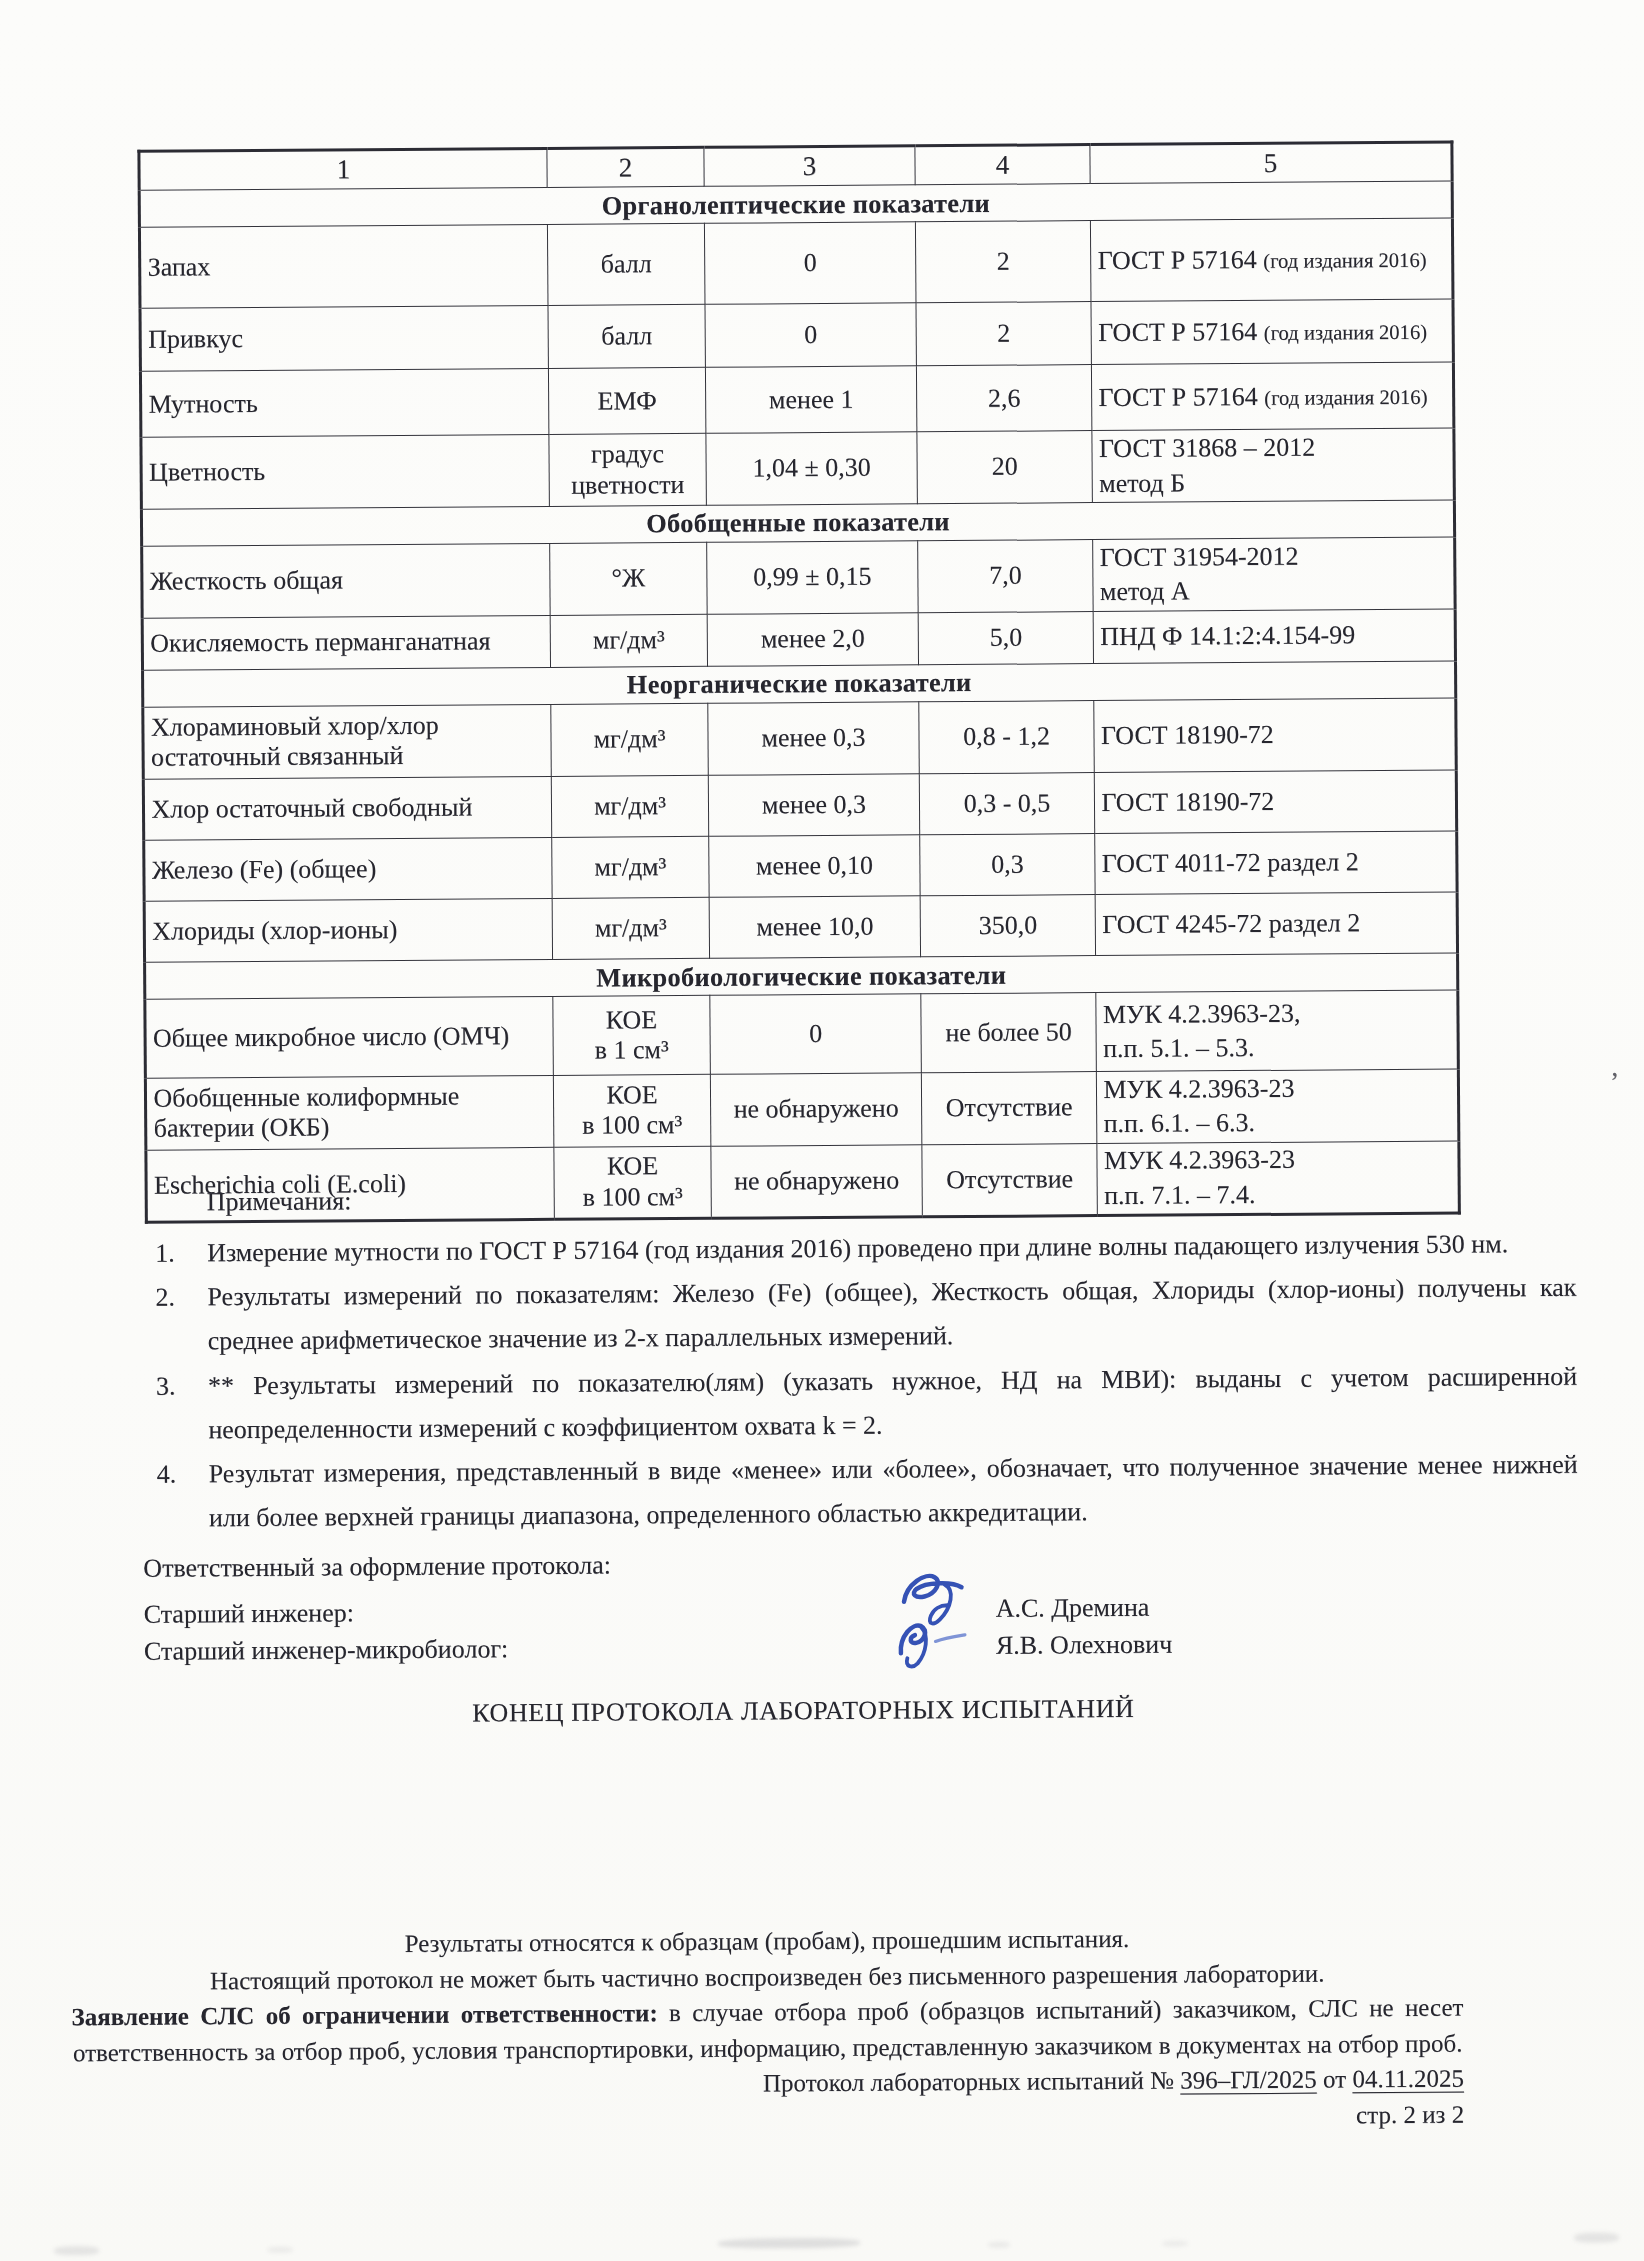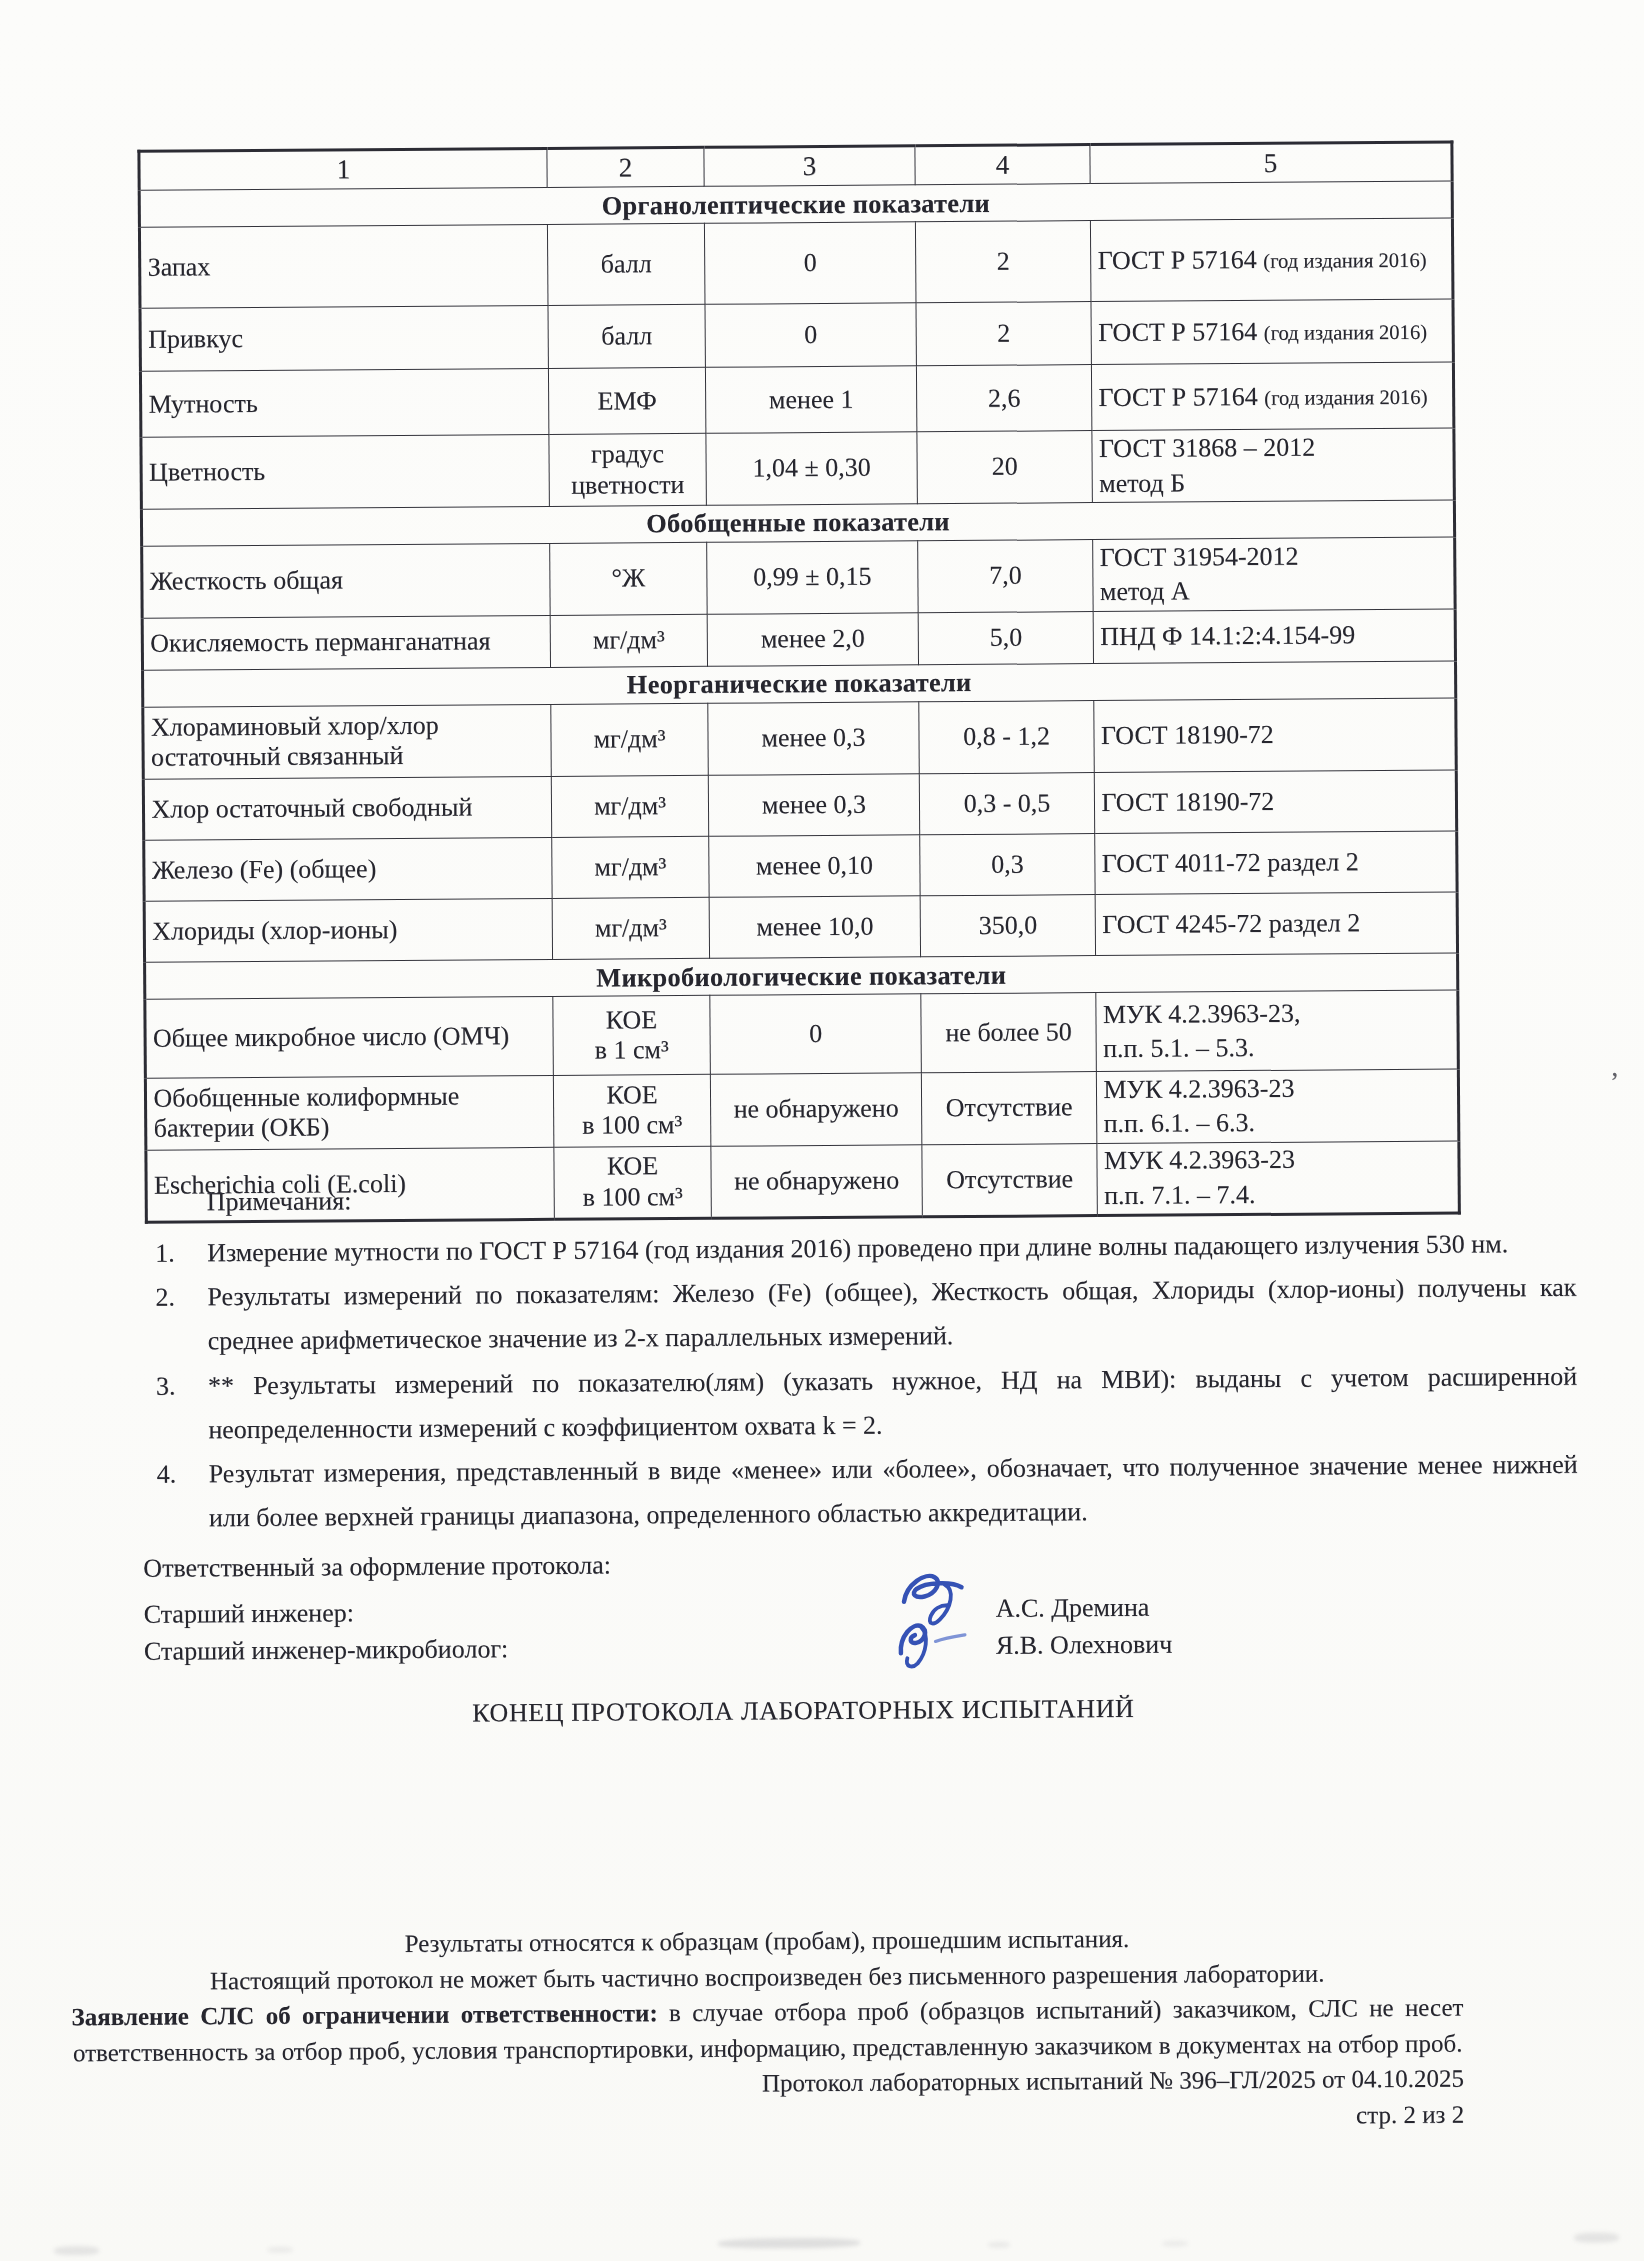--- a/index.html
+++ b/index.html
@@ -63,21 +63,21 @@
   .sig svg{display:block;}
   
   .block-end{position:absolute;top:1696px;left:0;width:1596px;text-align:center;font-size:26px;letter-spacing:0.6px;}
   
   .block-footer{position:absolute;top:1923px;left:64px;width:1392px;font-size:25px;line-height:1.42;}
   .block-footer p{margin:0;}
   .f-center{text-align:center;}
   .f-just{text-align:justify;text-align-last:center;}
   .f-right{text-align:right;}
   .f-bold{font-weight:bold;}
-  .uline{text-underline-offset:4.5px;text-decoration-thickness:1.3px;}
+  .uline{text-decoration:underline;text-underline-offset:4.5px;text-decoration-thickness:1.3px;}
   .f-proto{margin-top:6.4px;}
   
   .artifact{position:absolute;pointer-events:none;}
   .speck{background:#9a9aa0;filter:blur(1.9px);border-radius:40%;}
   .comma-mark{font-size:28px;color:#3c3c46;opacity:.8;}
 </style>
 </head>
 <body>
 
 <div class="page">
@@ -262,21 +262,21 @@
       <path d="M66 44 C82 38 98 36 112 34" stroke="#7f94d6" stroke-width="5" stroke-linecap="round" fill="none"></path>
     </svg>
   </div>
 
   <div class="block-end">КОНЕЦ ПРОТОКОЛА ЛАБОРАТОРНЫХ ИСПЫТАНИЙ</div>
 
   <div class="block-footer">
     <p class="f-center">Результаты относятся к образцам (пробам), прошедшим испытания.</p>
     <p class="f-center">Настоящий протокол не может быть частично воспроизведен без письменного разрешения лаборатории.</p>
     <p class="f-just"><span class="f-bold">Заявление СЛС об ограничении ответственности:</span><span> в случае отбора проб (образцов испытаний) заказчиком, СЛС не несет ответственность за отбор проб, условия транспортировки, информацию, представленную заказчиком в документах на отбор проб.</span></p>
-    <p class="f-right f-proto"><span>Протокол лабораторных испытаний № </span><span class="uline">396–ГЛ/2025</span><span> от </span><span class="uline">04.10.2025</span></p>
+    <p class="f-right f-proto"><span>Протокол лабораторных испытаний № </span><span class="uline">396–ГЛ/2025</span><span> от </span><span class="uline">04.11.2025</span></p>
     <p class="f-right">стр. 2 из 2</p>
   </div>
 
   <span class="artifact comma-mark" style="left:1609px;top:1072px;">’</span>
   <div class="artifact speck" style="left:45px;top:2241px;width:45px;height:9px;opacity:.22;"></div>
   <div class="artifact speck" style="left:258px;top:2243px;width:26px;height:6.4px;opacity:.15;"></div>
   <div class="artifact speck" style="left:709px;top:2238px;width:142px;height:10.3px;opacity:.28;"></div>
   <div class="artifact speck" style="left:979px;top:2243px;width:22px;height:6.4px;opacity:.16;"></div>
   <div class="artifact speck" style="left:1153px;top:2243px;width:26px;height:6.4px;opacity:.14;"></div>
   <div class="artifact speck" style="left:1565px;top:2238px;width:45px;height:10.3px;opacity:.22;"></div>

